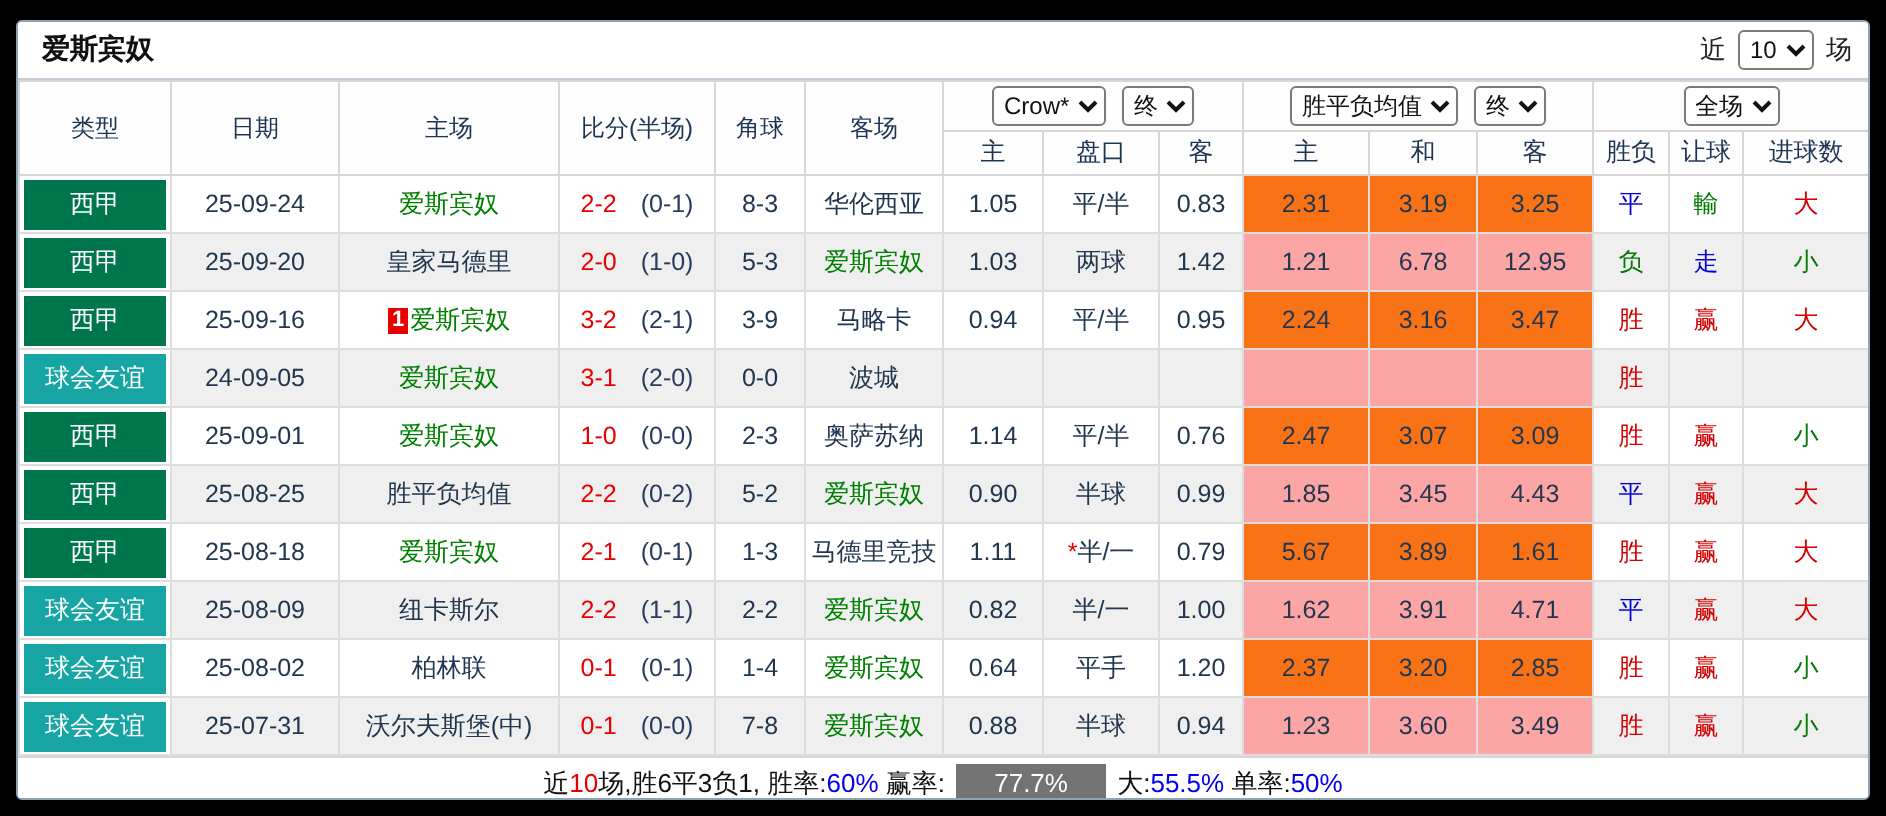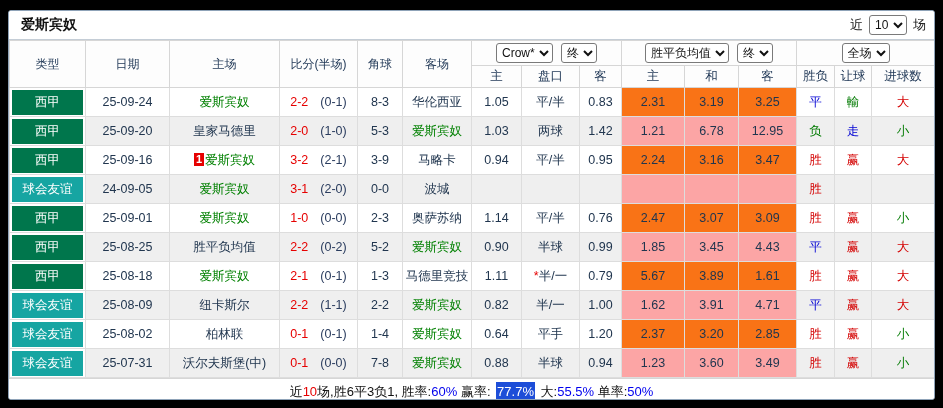--- a/index.html
+++ b/index.html
@@ -60,21 +60,21 @@
     display:inline-block;background:#e60000;color:#fff;font-weight:bold;
     font-size:11px;line-height:13px;padding:0 2px;margin-right:1px;vertical-align:1px;
   }
   
   .footer{
     height:25px;line-height:25px;text-align:center;font-size:13px;color:#111;
     border-top:1px solid #d6d6d6;background:#fff;
   }
   .footer .blue{color:#0000ee;}
   .footer .red{color:#e60000;}
-  .footer .badge{background:#1d4ed8;color:#fff;padding:2px 1px;margin:0 2px;}
+  .footer .badge{background:#737373;color:#fff;padding:2px 19px;margin:0 2px;}
 </style>
 </head>
 <body>
 
 <div class="panel">
 
   <div class="topbar">
     <span class="team-title">爱斯宾奴</span>
     <span class="top-controls">
       <span>近</span>

